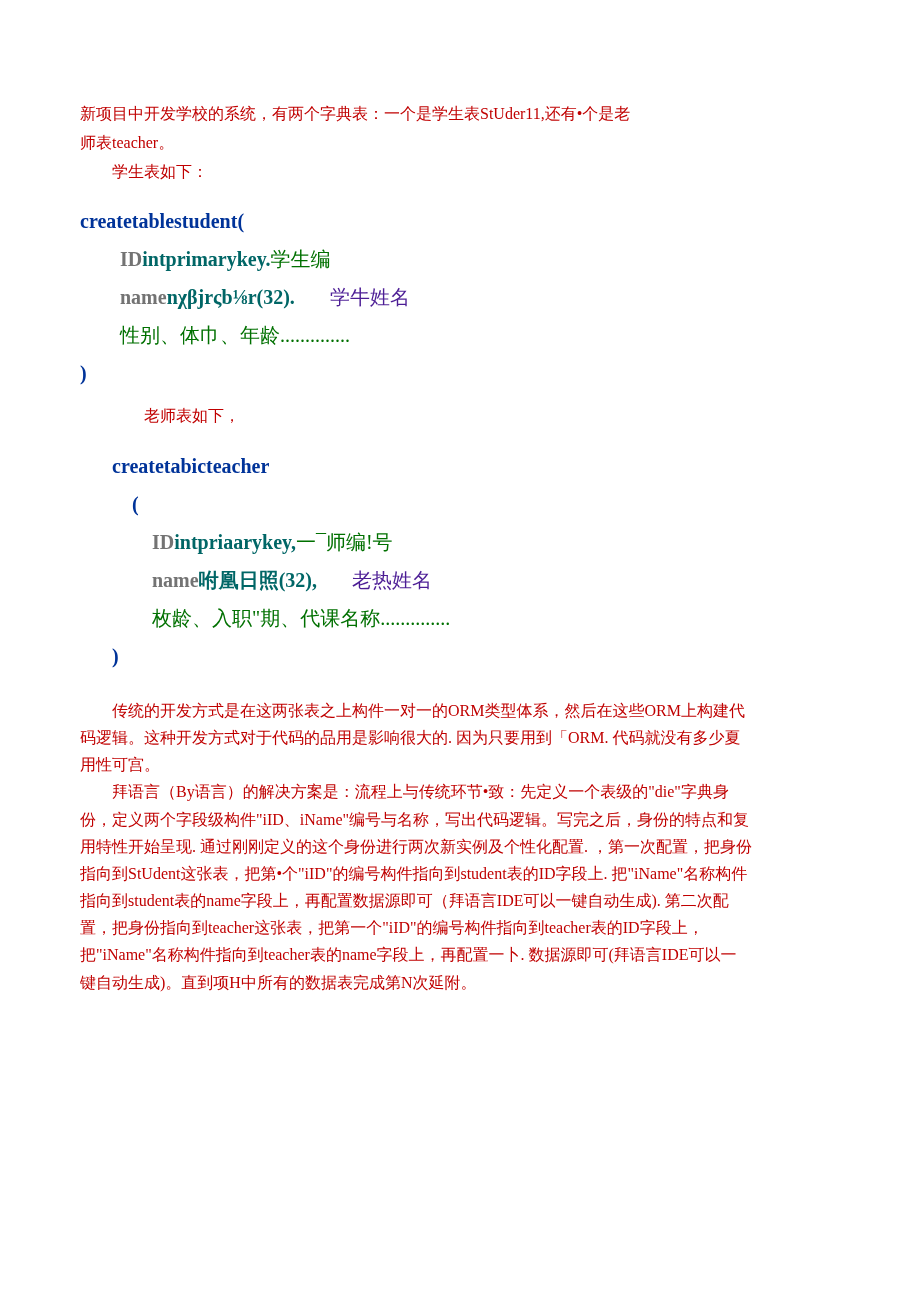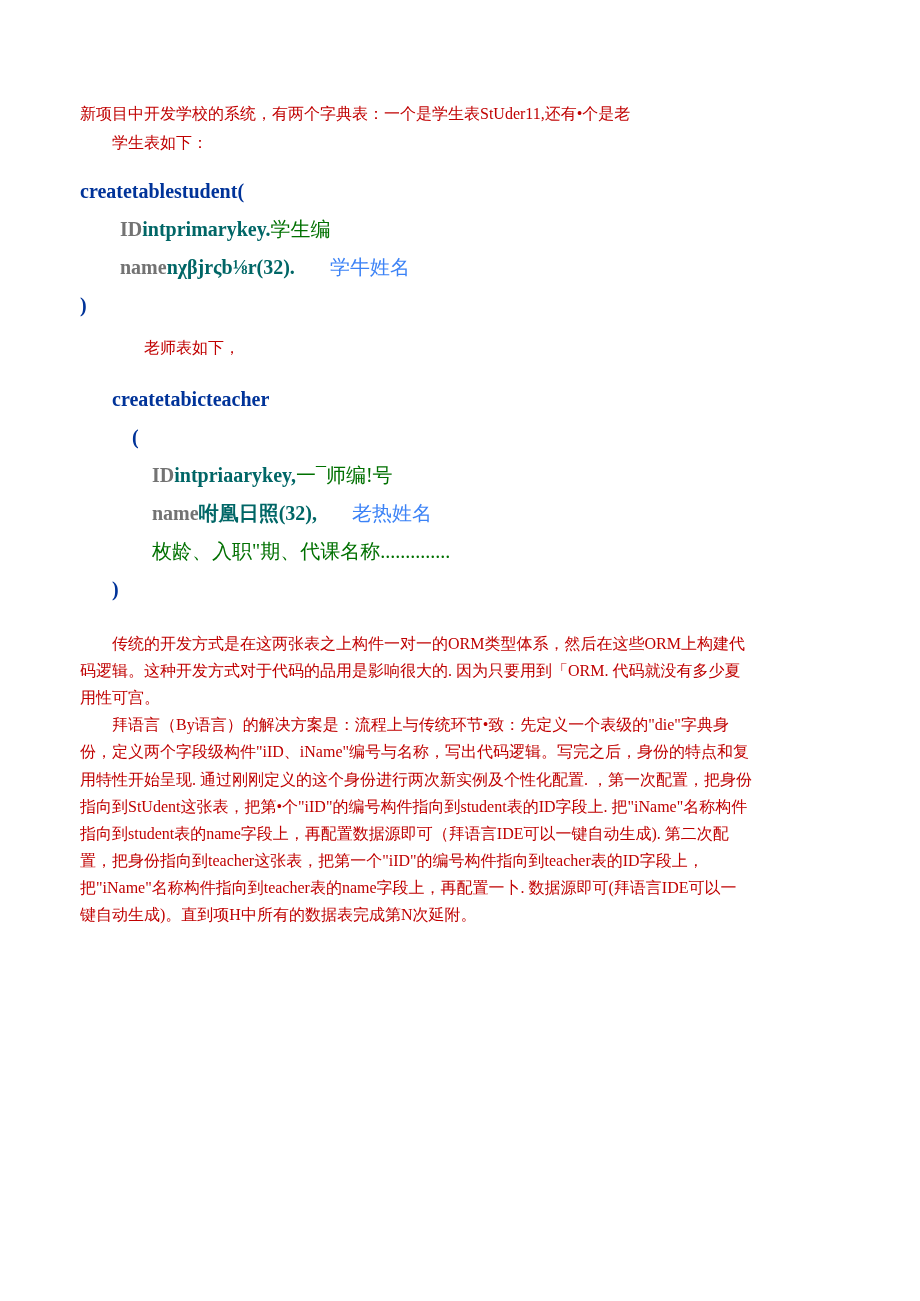--- a/index.html
+++ b/index.html
@@ -21,44 +21,48 @@
   .green { color: #007000; }
   .p { margin: 0 0 2px 0; }
   .indent1 { text-indent: 2em; }
   .indent2 { padding-left: 2em; }
   .code-block { margin: 16px 0 10px 0; }
   .code-line { font-family: "SimSun", serif; font-size: 20px; line-height: 1.9; }
   .bold { font-weight: bold; }
   .blue { color: #003399; }
   .darkblue { color: #737373; }
   .teal { color: #006666; }
-  .comment { color: #3b82f6; }
+  .comment { color: #4c1d95; }
   .space-left { margin-left: 1.5em; }
   .para { margin-top: 14px; }
   .para p { margin: 0; text-indent: 2em; }
   .continuation { text-indent: 0 !important; }
 </style>
 </head>
 <body>
 
 <div class="page">
 
   <p class="p red continuation">新项目中开发学校的系统，有两个字典表：一个是学生表StUder11,还有•个是老</p>
+  <p class="p red continuation">师表teacher。</p>
   <p class="p red indent1">学生表如下：</p>
 
   <div class="code-block">
     <div class="code-line">
       <span class="bold blue">createtable</span><span class="bold blue">student(</span>
     </div>
     <div class="code-line indent2">
       <span class="bold darkblue">ID</span><span class="bold teal">intprimarykey.</span><span class="green">学生编</span>
     </div>
     <div class="code-line indent2">
       <span class="bold darkblue">name</span><span class="bold teal">nχβjrςb⅛r(32).</span>
       <span class="comment space-left">学牛姓名</span>
+    </div>
+    <div class="code-line indent2">
+      <span class="green">性别、体巾、年龄..............</span>
     </div>
     <div class="code-line bold blue">)</div>
   </div>
 
   <p class="p red indent2" style="padding-left:4em;">老师表如下，</p>
 
   <div class="code-block indent2" style="margin-top:18px;">
     <div class="code-line">
       <span class="bold blue">createtabic</span><span class="bold blue">teacher</span>
     </div>

